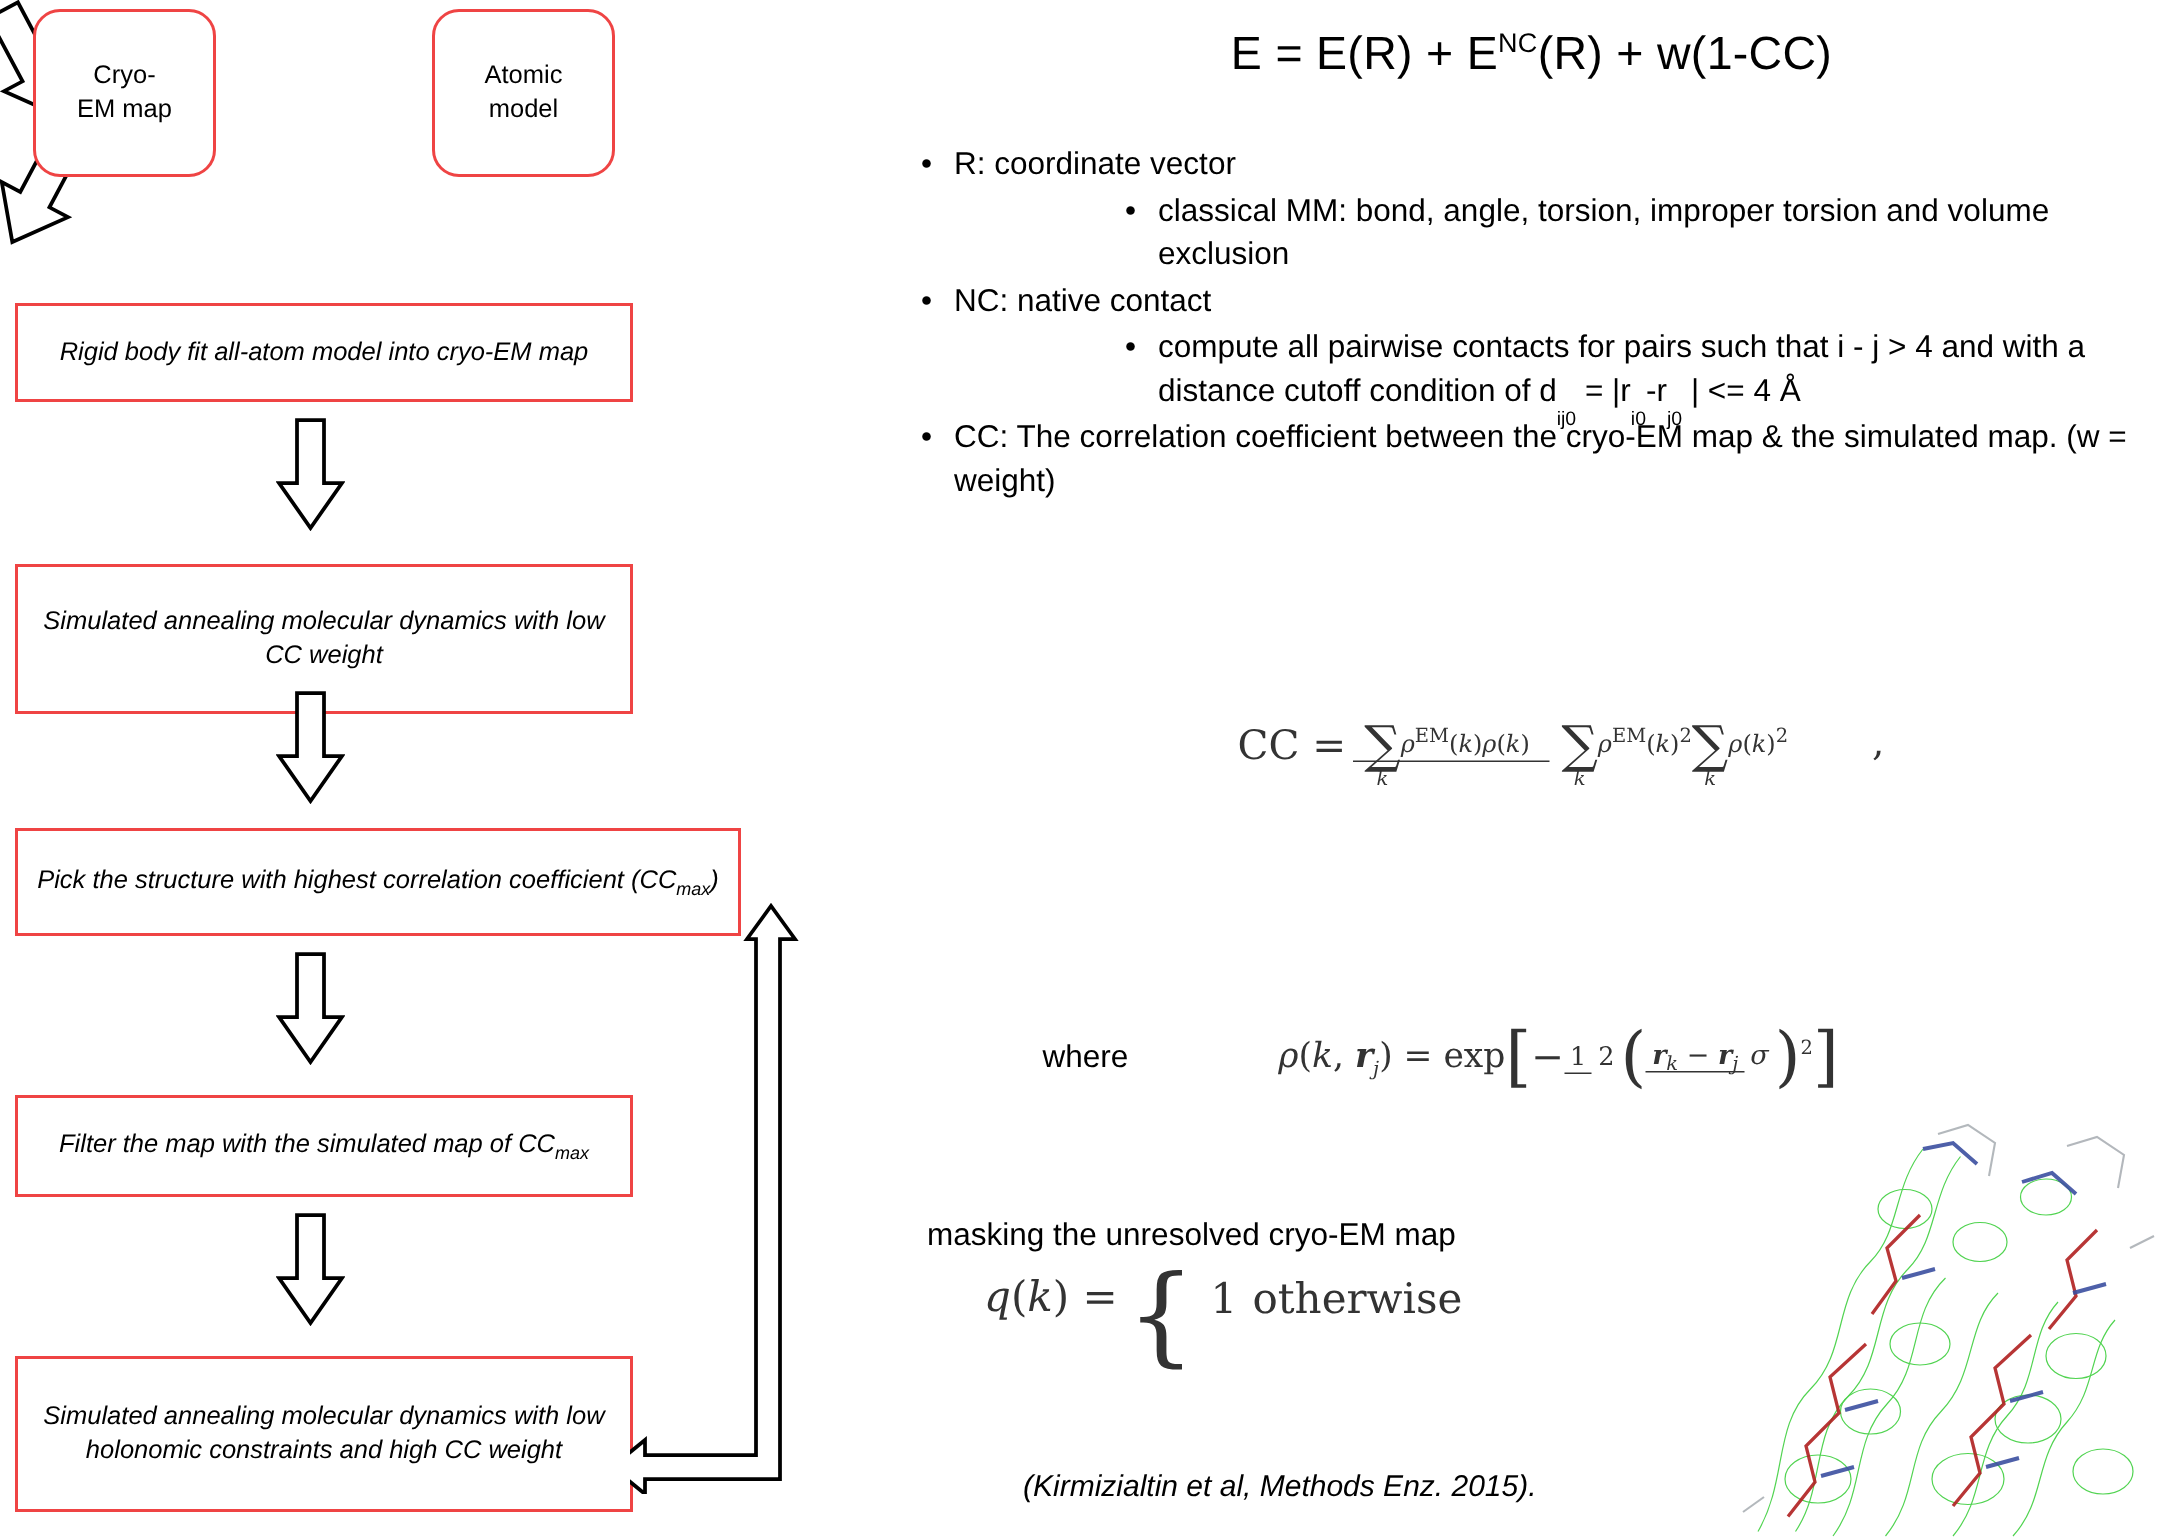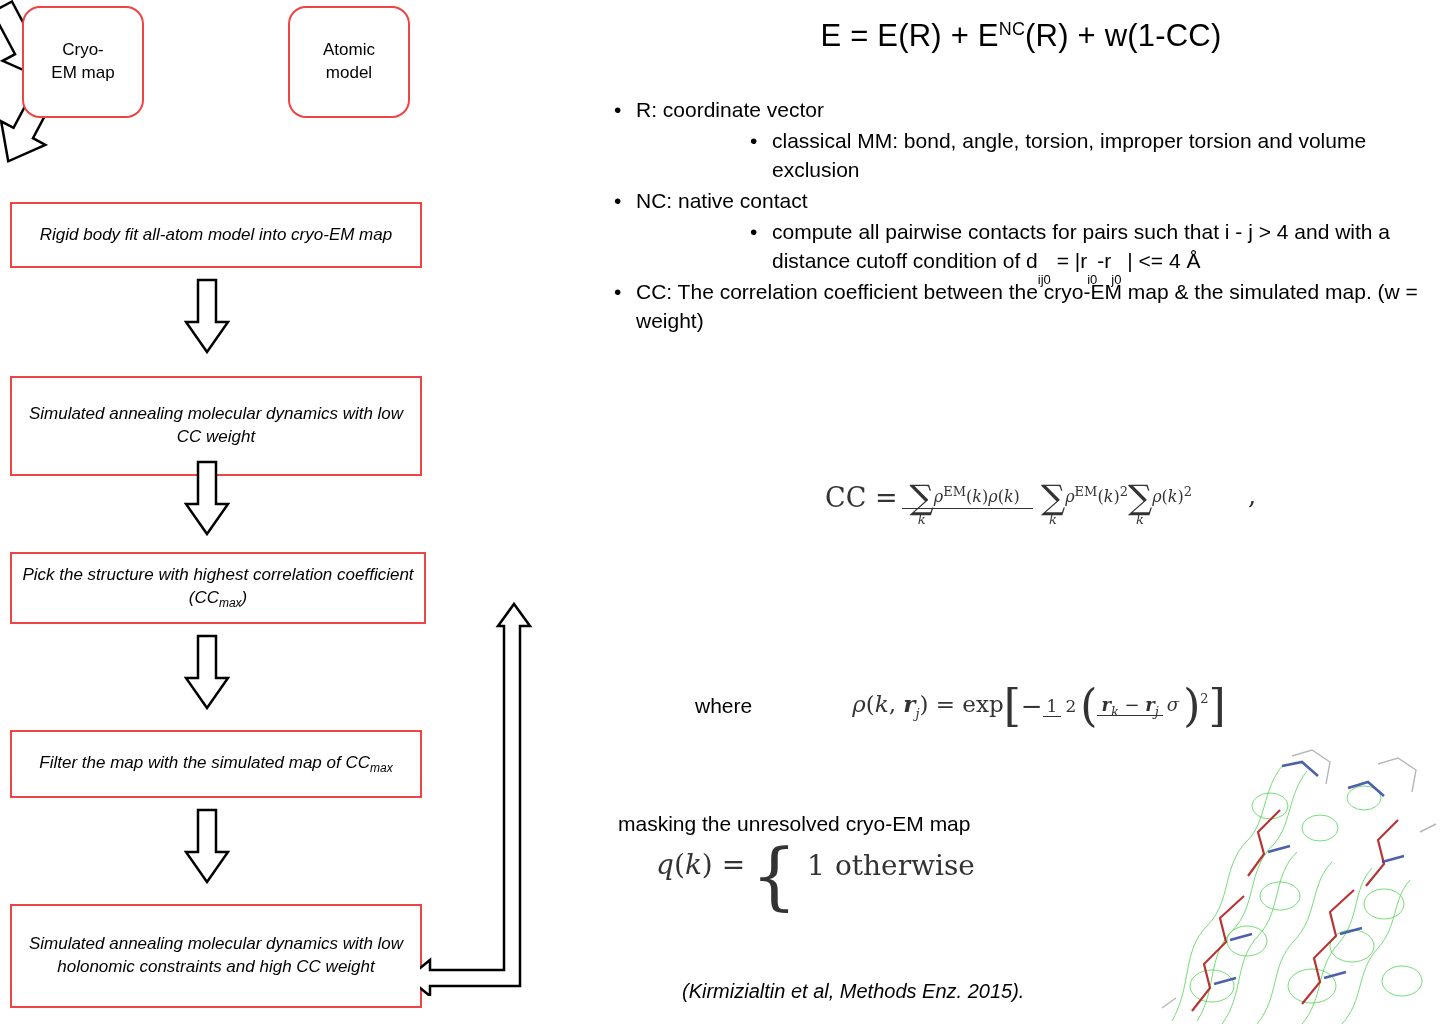--- a/index.html
+++ b/index.html
@@ -38,21 +38,21 @@
     line-height: 1.35;
     padding: 4px 10px;
   }
   .rounded-lg { border-radius: 18px; }
   .rounded-sm { border-radius: 0; font-style: italic; }
 
   .node-cryo  { left: 22px;  top: 6px;   width: 122px; height: 112px; }
   .node-atom  { left: 288px; top: 6px;   width: 122px; height: 112px; }
   .node-rigid { left: 10px;  top: 202px; width: 412px; height: 66px; }
   .node-sa1   { left: 10px;  top: 376px; width: 412px; height: 100px; }
-  .node-pick  { left: 10px;  top: 552px; width: 416px; height: 72px; }
+  .node-pick  { left: 10px;  top: 552px; width: 484px; height: 72px; }
   .node-filt  { left: 10px;  top: 730px; width: 412px; height: 68px; }
   .node-sa2   { left: 10px;  top: 904px; width: 412px; height: 104px; }
 
   
   .arrow-down {
     position: absolute;
     width: 46px;
     height: 76px;
   }
   .arrow-down svg, .arrow-diag svg, .loop-arrow svg { display: block; }

